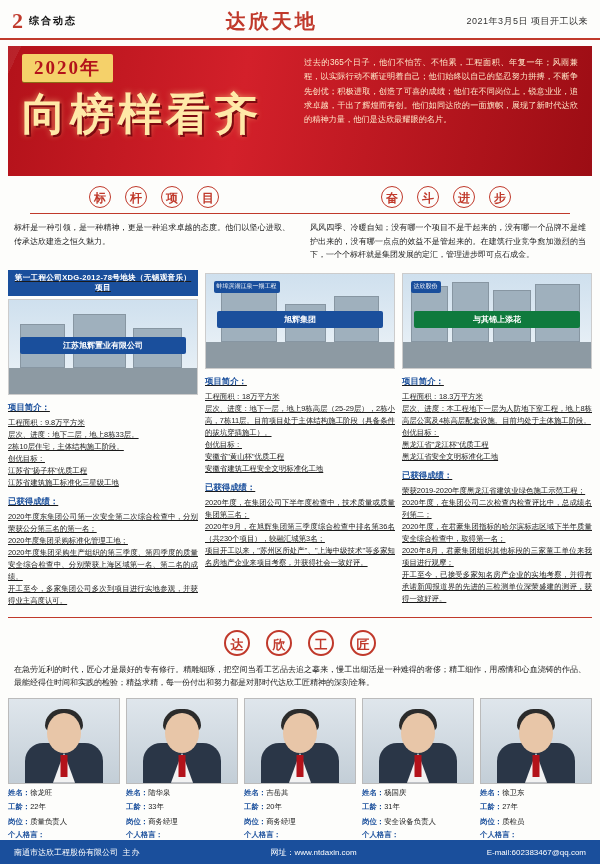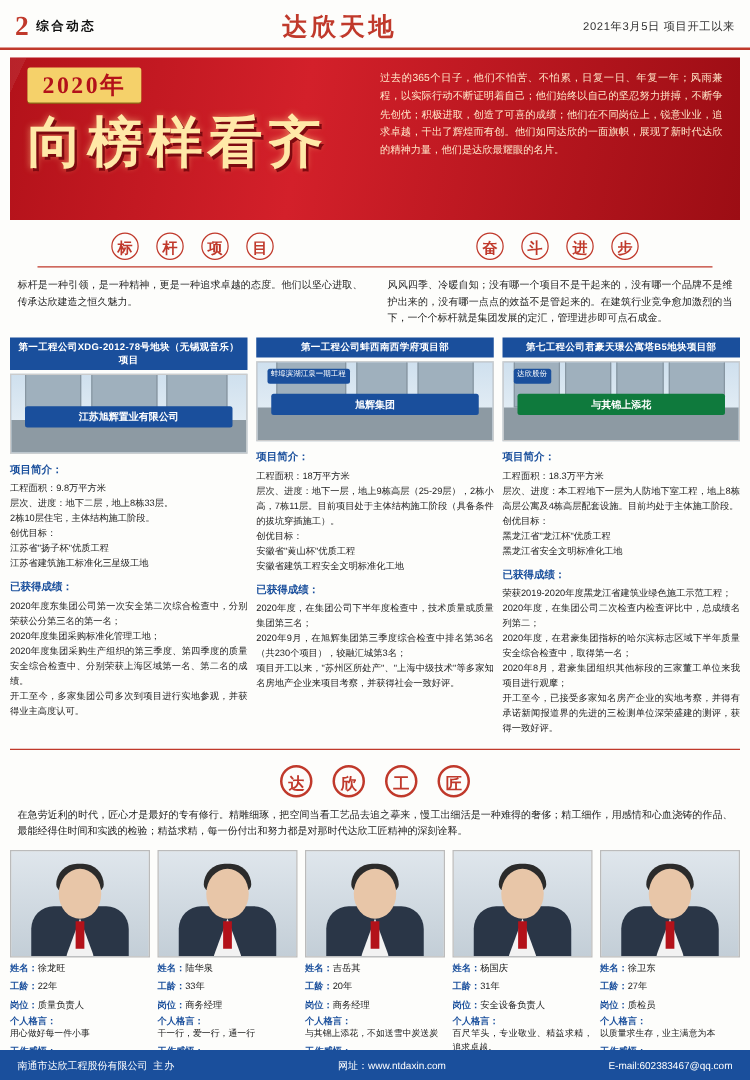--- a/index.html
+++ b/index.html
@@ -107,31 +107,31 @@
 
   .lede {
     margin:7px 14px 0 14px;
     font-size:8px; line-height:1.7; color:#222; text-align:justify;
   }
   .lede-row { display:flex; gap:20px; }
   .lede-row > div { flex:1; }
 
   
   .projects {
-    display:flex; gap:7px; margin:8px 8px 0 8px;
+    display:flex; gap:7px; margin:8px 8px 0 8px;text-decoration:underline;
   }
   .proj { flex:1; }
   .proj-title {
     background:#1a4f9c;
     color:#fff; font-size:7.6px; font-weight:bold;
     padding:3px 4px; text-align:center;
     letter-spacing:0.3px;
   }
   .proj-photo {
-    height:64px; margin-top:3px;
+    height:96px; margin-top:3px;
     position:relative; overflow:hidden;
     border:1px solid #ccc;
     background:#b9cbdc;
   }
   .ph-sky { position:absolute; inset:0; background:linear-gradient(#cfe0ee,#eef4f8); }
   .ph-ground { position:absolute; left:0; right:0; bottom:0; height:26px; background:#8d9aa3; }
   .ph-bldg {
     position:absolute; bottom:26px; background:#9fb0bd;
     border:1px solid #8796a2;
   }
@@ -230,21 +230,21 @@
     <div class="section-name">综合动态</div>
     <div class="masthead-logo">达欣天地</div>
     <div class="issue-info">2021年3月5日 项目开工以来</div>
   </div>
 
   <div class="banner">
     <div class="banner-left">
       <div class="banner-year">2020年</div>
       <div class="banner-title">向榜样看齐</div>
     </div>
-    <div class="banner-right">过去的365个日子，他们不怕苦、不怕累，日复一日、年复一年；风雨兼程，以实际行动不断证明着自己；他们始终以自己的坚忍努力拼搏，不断争先创优；积极进取，创造了可喜的成绩；他们在不同岗位上，锐意业业，追求卓越，干出了辉煌而有创。他们如同达欣的一面旗帜，展现了新时代达欣的精神力量，他们是达欣最耀眼的名片。</div>
+    <div class="banner-right">过去的365个日子，他们不怕苦、不怕累，工程面积、年复一年；风雨兼程，以实际行动不断证明着自己；他们始终以自己的坚忍努力拼搏，不断争先创优；积极进取，创造了可喜的成绩；他们在不同岗位上，锐意业业，追求卓越，干出了辉煌而有创。他们如同达欣的一面旗帜，展现了新时代达欣的精神力量，他们是达欣最耀眼的名片。</div>
   </div>
 
   <div class="dual-heads">
     <div class="head-cell">
       <div class="head-chars">
         <span class="head-char">标</span>
         <span class="head-char">杆</span>
         <span class="head-char">项</span>
         <span class="head-char">目</span>
       </div>
@@ -287,21 +287,20 @@
 江苏省"扬子杯"优质工程
 江苏省建筑施工标准化三星级工地</div>
       <div class="sub-h">已获得成绩：</div>
       <div class="body-t" style="white-space:pre-line">2020年度东集团公司第一次安全第二次综合检查中，分别荣获公分第三名的第一名；
 2020年度集团采购标准化管理工地；
 2020年度集团采购生产组织的第三季度、第四季度的质量安全综合检查中、分别荣获上海区域第一名、第二名的成绩。
 开工至今，多家集团公司多次到项目进行实地参观，并获得业主高度认可。</div>
     </div>
 
     <div class="proj">
-      <div class="proj-title">第一工程公司蚌西南西学府项目部</div>
       <div class="proj-photo">
         <div class="ph-sky"></div>
         <div class="ph-bldg" style="left:8%;width:30%;height:50px;"></div>
         <div class="ph-bldg" style="left:42%;width:22%;height:38px;"></div>
         <div class="ph-bldg" style="left:68%;width:24%;height:46px;"></div>
         <div class="ph-ground"></div>
         <div class="ph-sign blue">蚌埠滨湖江泉一期工程</div>
         <div class="ph-bar">旭辉集团</div>
       </div>
       <div class="sub-h">项目简介：</div>
@@ -310,21 +309,20 @@
 创优目标：
 安徽省"黄山杯"优质工程
 安徽省建筑工程安全文明标准化工地</div>
       <div class="sub-h">已获得成绩：</div>
       <div class="body-t" style="white-space:pre-line">2020年度，在集团公司下半年度检查中，技术质量或质量集团第三名；
 2020年9月，在旭辉集团第三季度综合检查中排名第36名（共230个项目），较融汇城第3名；
 项目开工以来，"苏州区所处产"、"上海中级技术"等多家知名房地产企业来项目考察，并获得社会一致好评。</div>
     </div>
 
     <div class="proj">
-      <div class="proj-title">第七工程公司君豪天璟公寓塔B5地块项目部</div>
       <div class="proj-photo">
         <div class="ph-sky"></div>
         <div class="ph-bldg" style="left:4%;width:20%;height:56px;"></div>
         <div class="ph-bldg" style="left:26%;width:20%;height:60px;"></div>
         <div class="ph-bldg" style="left:48%;width:20%;height:52px;"></div>
         <div class="ph-bldg" style="left:70%;width:24%;height:58px;"></div>
         <div class="ph-ground"></div>
         <div class="ph-sign blue">达欣股份</div>
         <div class="ph-bar green">与其锦上添花</div>
       </div>

